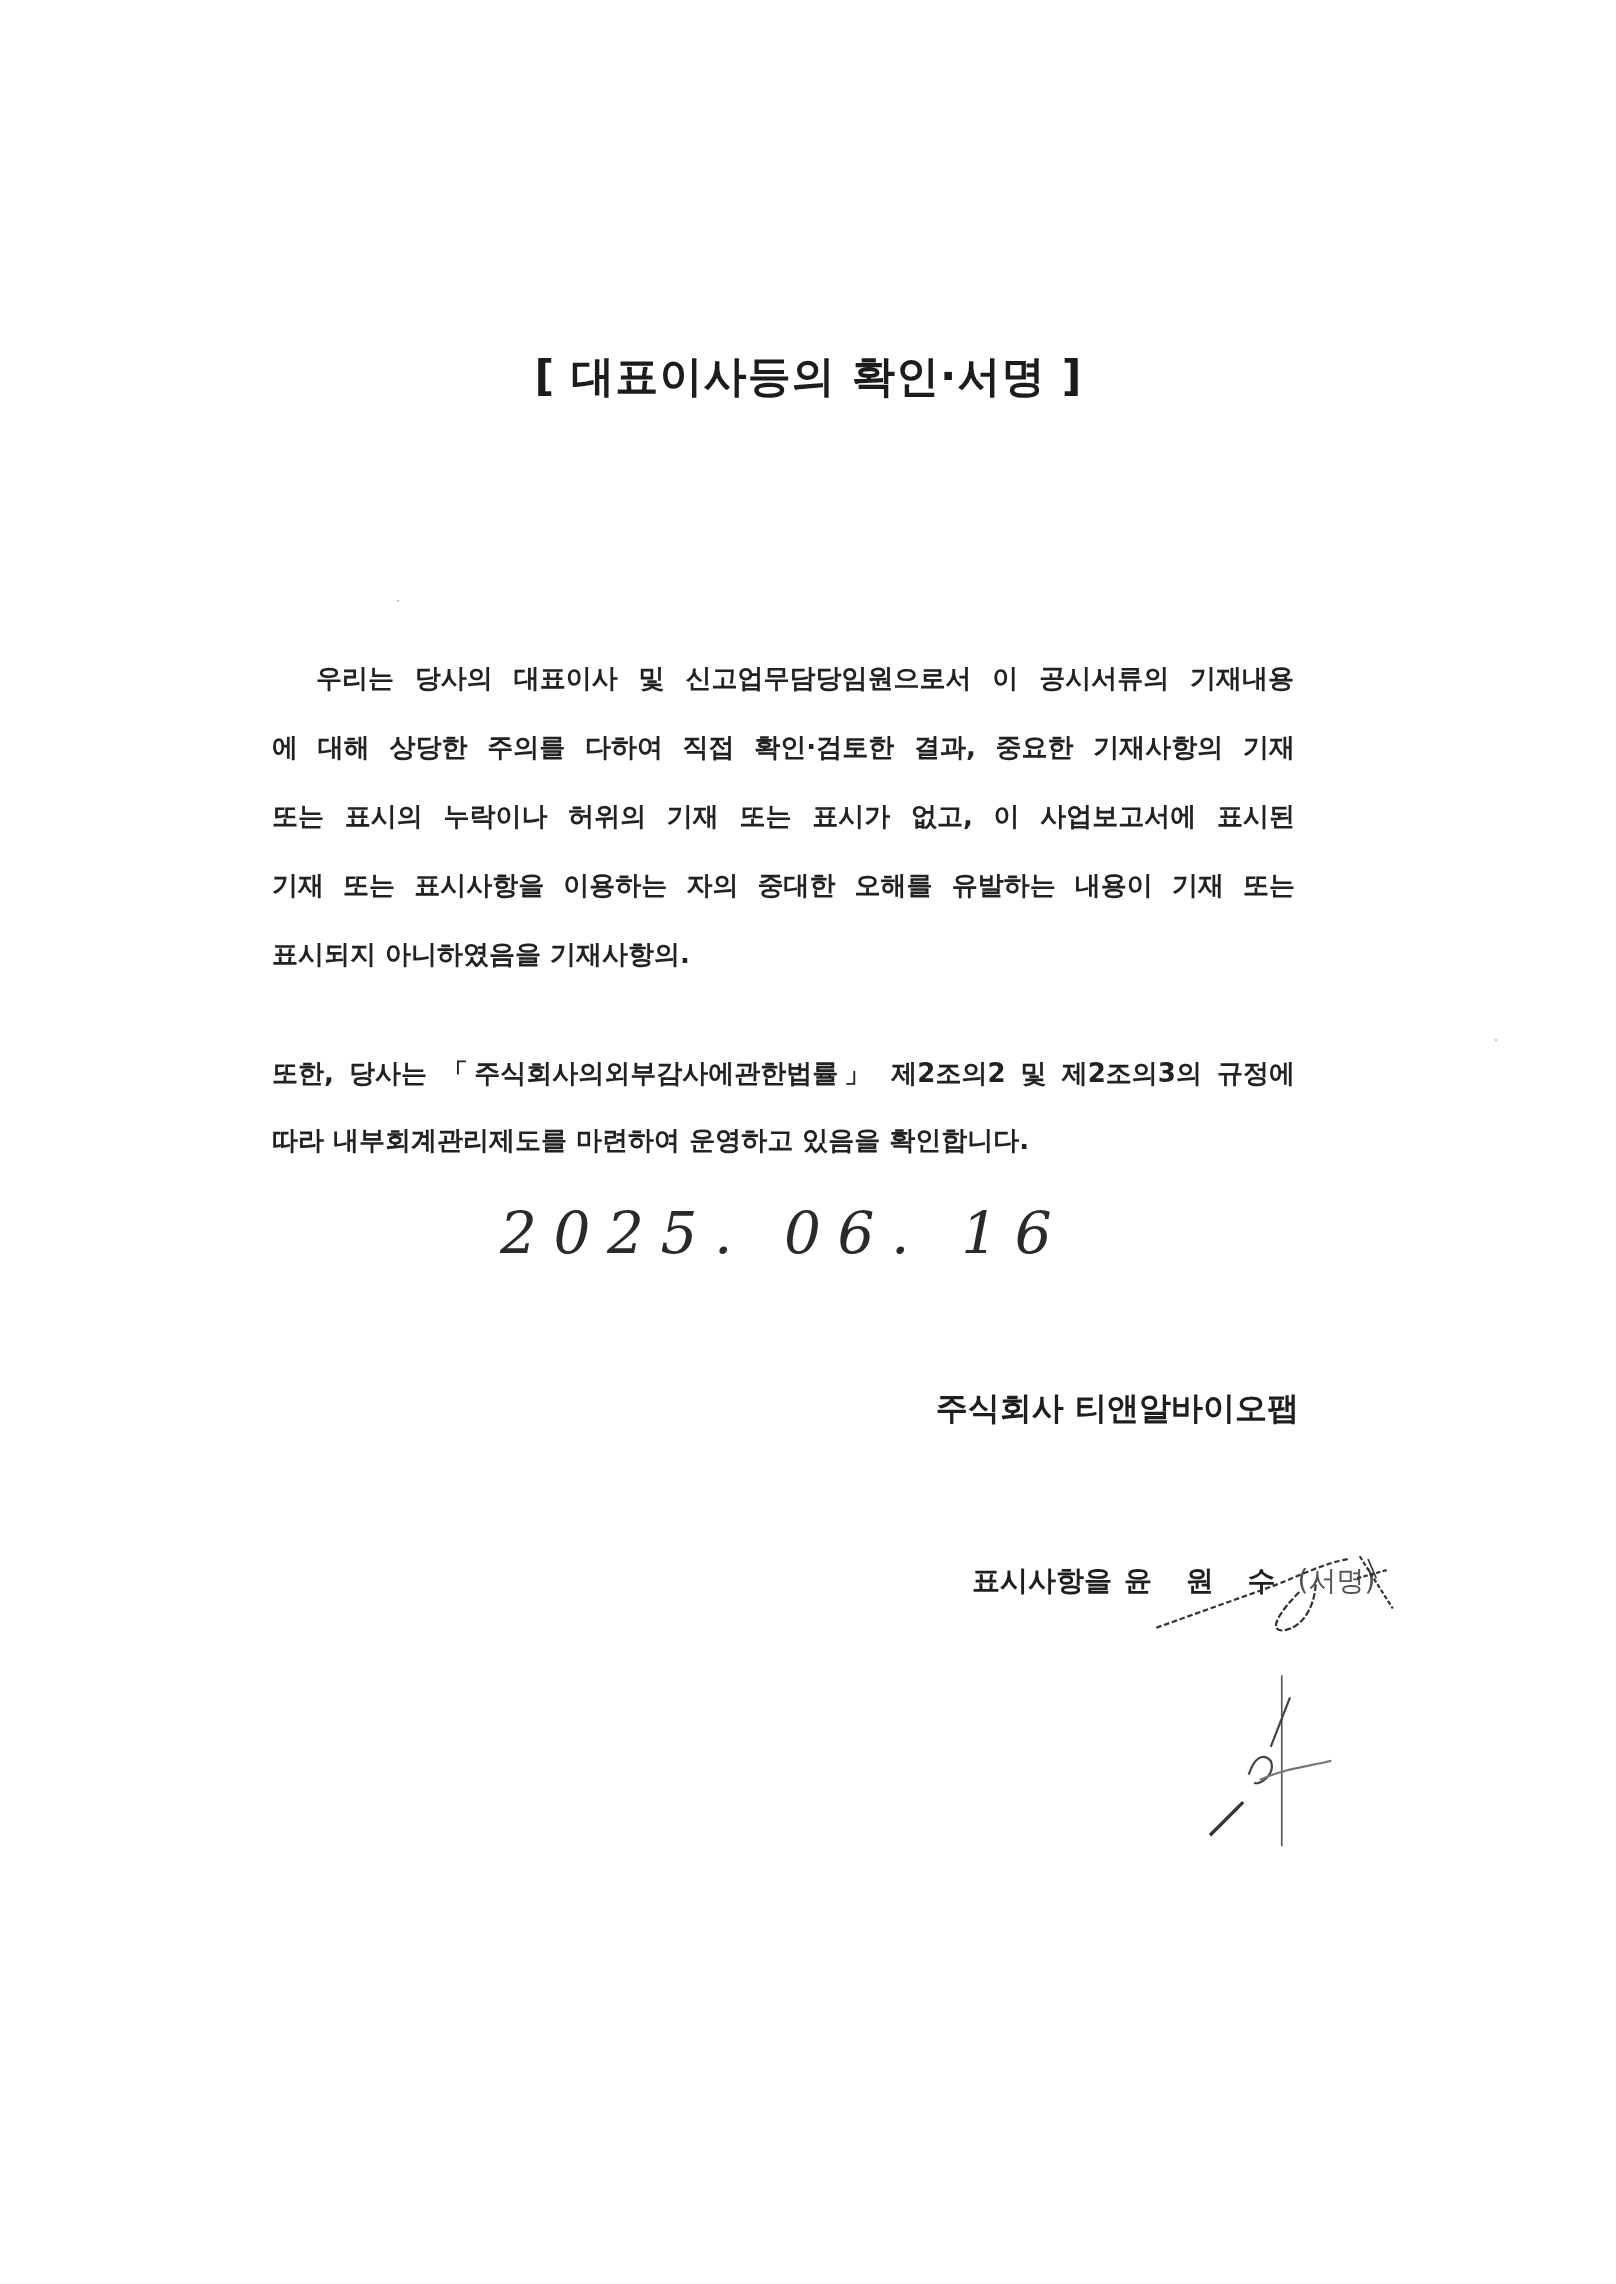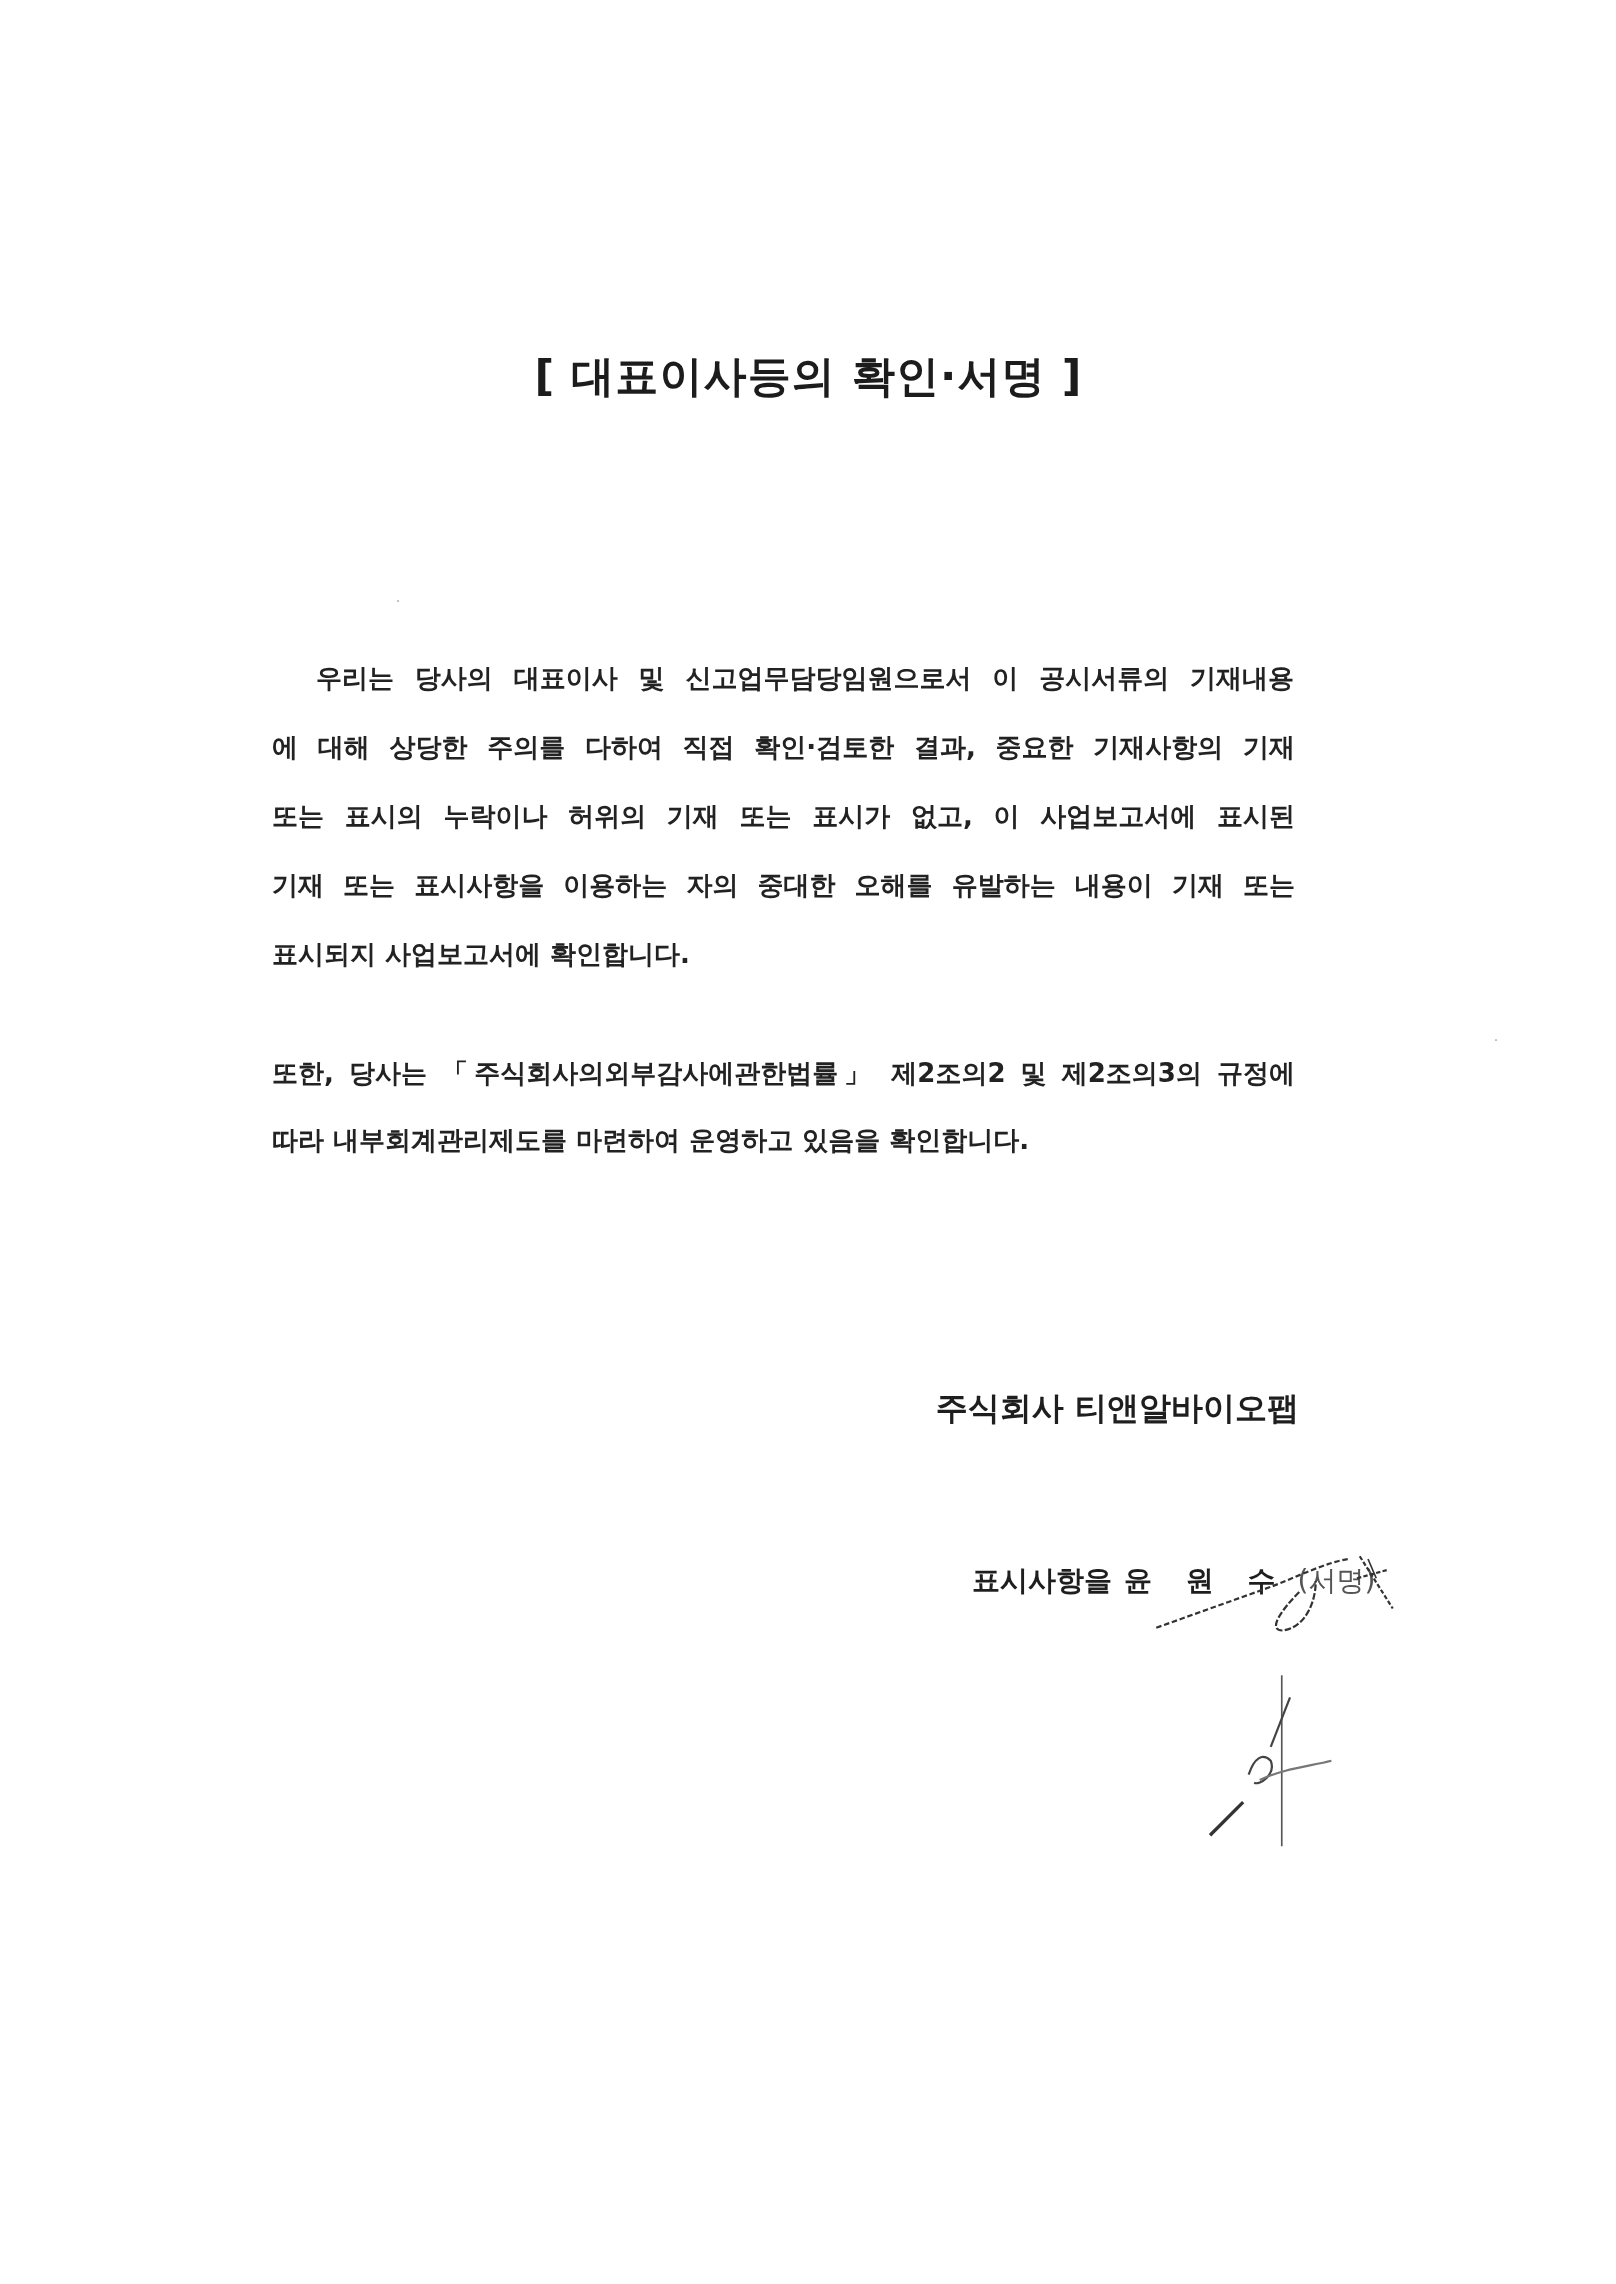--- a/index.html
+++ b/index.html
@@ -125,28 +125,29 @@
 
 <div class="page">
 
   <div class="heading section">[ 대표이사등의 확인·서명 ]</div>
 
   <div class="para" style="top:661px;">
     <div class="line indent" style="top:0px;">우리는 당사의 대표이사 및 신고업무담당임원으로서 이 공시서류의 기재내용</div>
     <div class="line" style="top:69px;">에 대해 상당한 주의를 다하여 직접 확인·검토한 결과, 중요한 기재사항의 기재</div>
     <div class="line" style="top:138px;">또는 표시의 누락이나 허위의 기재 또는 표시가 없고, 이 사업보고서에 표시된</div>
     <div class="line" style="top:207px;">기재 또는 표시사항을 이용하는 자의 중대한 오해를 유발하는 내용이 기재 또는</div>
-    <div class="line last" style="top:276px;">표시되지 사업보고서에 확인합니다.</div>
+    <div class="line last" style="top:276px;">표시되지 아니하였음을 기재사항의.</div>
   </div>
 
   <div class="para" style="top:1056px;">
     <div class="line" style="top:0px;">또한, 당사는 「주식회사의외부감사에관한법률」 제2조의2 및 제2조의3의 규정에</div>
     <div class="line last" style="top:67px;">따라 내부회계관리제도를 마련하여 운영하고 있음을 확인합니다.</div>
   </div>
 
+  <div class="date">2025. 06. 16</div>
 
   <div class="company">주식회사 티앤알바이오팹</div>
 
   <div class="signer ceo">
     <span>표시사항을</span><span class="name">윤 원 수</span><span class="mark">(서명)</span>
   </div>
 
   <svg class="sig-svg" style="left:1150px;top:1548px;" width="249" height="99" viewBox="0 0 450 180">
     <path d="M10 145 C 80 120, 150 95, 220 70 C 260 55, 320 25, 360 20" stroke="#333" stroke-width="4" fill="none" stroke-dasharray="10 5"></path>
     <path d="M270 80 C 240 110, 210 150, 240 150 C 280 145, 300 100, 300 60" stroke="#333" stroke-width="4" fill="none" stroke-dasharray="12 4"></path>

